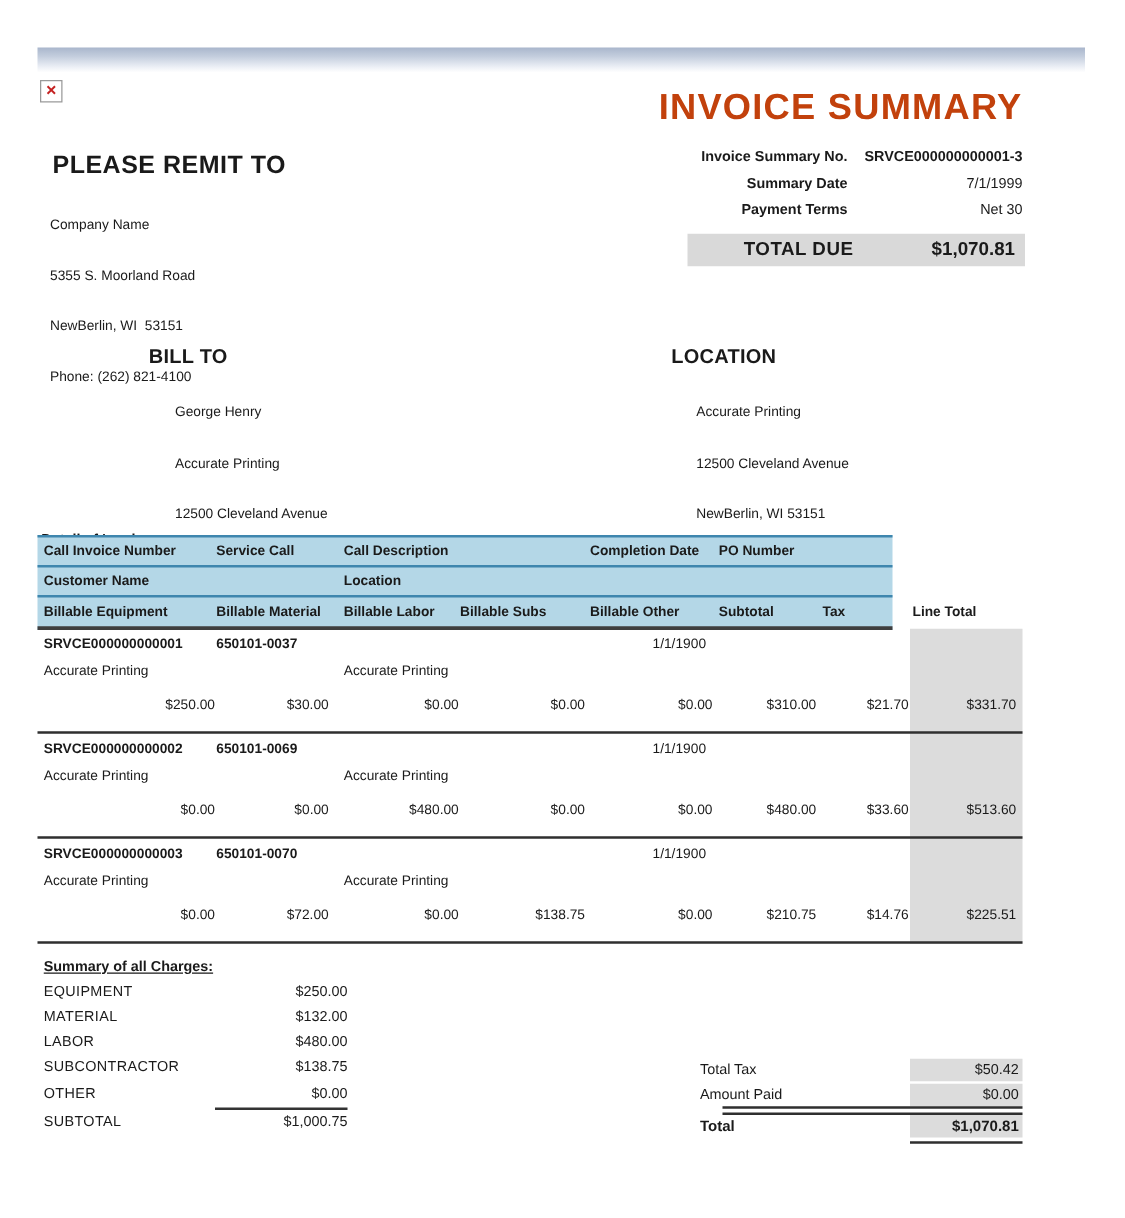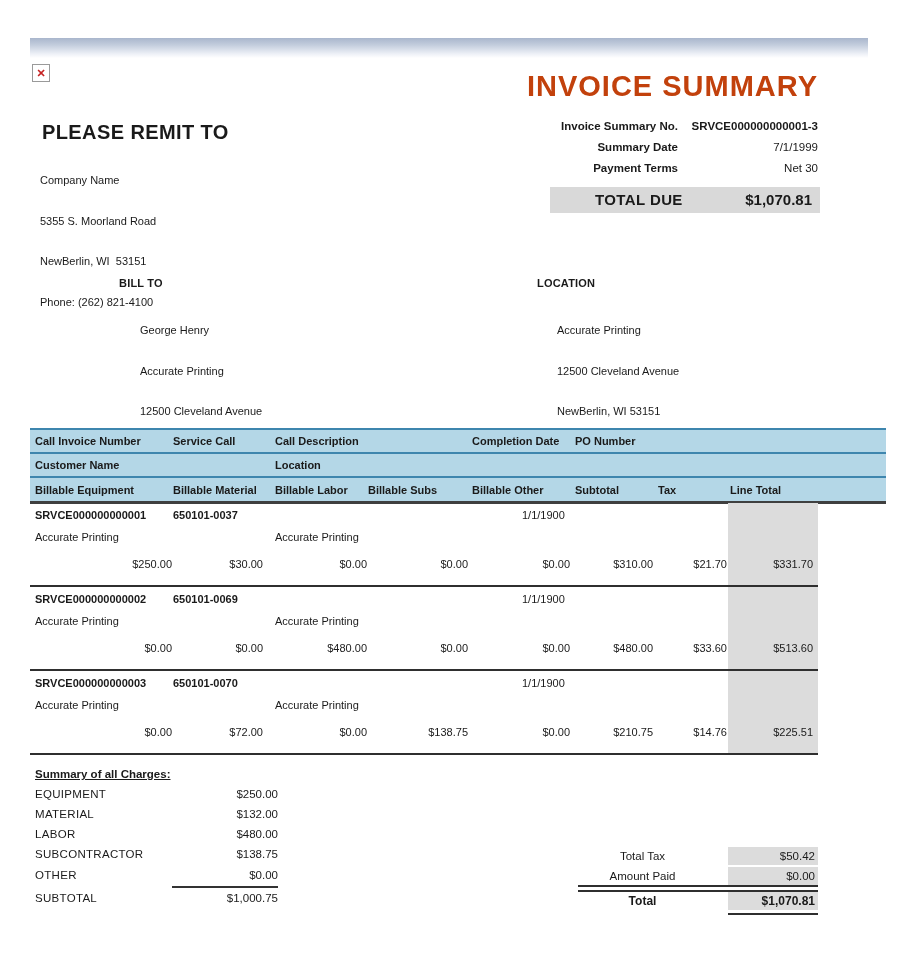--- a/index.html
+++ b/index.html
@@ -28,28 +28,28 @@
   .hfield .lbl{position:absolute;left:470px;width:208px;text-align:right;font-weight:bold;white-space:nowrap;}
   .hfield .val{position:absolute;left:688px;width:130px;text-align:right;white-space:nowrap;}
   .hfield .val.bold{font-weight:bold;}
 
   
   .total-due{position:absolute;left:550px;top:187px;width:270px;height:26px;background:#d9d9d9;}
   .total-due .lbl{position:absolute;left:45px;top:0;line-height:26px;font-size:15px;font-weight:bold;letter-spacing:.4px;}
   .total-due .val{position:absolute;right:8px;top:0;line-height:26px;font-size:15px;font-weight:bold;}
 
   
-  .blk-heading{position:absolute;top:277px;font-size:11px;font-weight:bold;letter-spacing:.2px;}
+  .blk-heading{position:absolute;top:277px;font-size:16px;font-weight:bold;letter-spacing:.2px;}
   .blk-lines{position:absolute;top:297px;font-size:11px;line-height:13.5px;white-space:pre;}
 
   
   .detail-heading{position:absolute;left:33px;top:426px;font-size:11.5px;font-weight:bold;}
 
   
-  .thead{position:absolute;left:30px;top:428px;width:856px;}
+  .thead{position:absolute;left:30px;top:428px;width:684px;}
   .hrow{position:relative;height:22px;background:#b4d7e7;border-top:2px solid #3e86ae;}
   .hrow.last{height:23px;border-bottom:3px solid #3f3f3f;}
   .hrow span{position:absolute;top:50%;transform:translateY(-50%);font-size:11px;font-weight:bold;white-space:nowrap;}
 
   
   .lt-col{position:absolute;left:728px;top:503px;width:90px;height:252px;background:#dcdcdc;}
 
   
   .group{position:absolute;left:30px;width:788px;height:82px;border-bottom:2px solid #2f2f2f;}
   .group span{position:absolute;font-size:11px;white-space:nowrap;}
@@ -64,21 +64,21 @@
 
   
   .sum-heading{position:absolute;left:35px;top:768px;font-size:11.5px;font-weight:bold;text-decoration:underline;}
   .sum-row{position:absolute;height:15px;font-size:11.5px;}
   .sum-row .lbl{position:absolute;left:35px;white-space:nowrap;letter-spacing:.3px;}
   .sum-row .val{position:absolute;left:170px;width:108px;text-align:right;white-space:nowrap;}
   .sum-line{position:absolute;left:172px;top:886px;width:106px;height:2px;background:#333;}
 
   
   .tot-row{position:absolute;height:18px;font-size:11.5px;}
-  .tot-row .lbl{position:absolute;left:560px;width:165px;text-align:center;line-height:18px;white-space:nowrap;}
+  .tot-row .lbl{position:absolute;left:560px;width:165px;text-align:left;line-height:18px;white-space:nowrap;}
   .tot-row .val{position:absolute;left:728px;width:87px;height:18px;background:#dcdcdc;
     text-align:right;line-height:18px;padding-right:3px;white-space:nowrap;}
   .tot-row.bold .lbl,.tot-row.bold .val{font-weight:bold;font-size:12px;}
   .dbl-line{position:absolute;left:578px;top:885px;width:240px;height:3px;
     border-top:2px solid #2f2f2f;border-bottom:2px solid #2f2f2f;}
   .tot-bottom-line{position:absolute;left:728px;top:913px;width:90px;height:2px;background:#2f2f2f;}
 </style>
 </head>
 <body>
 

